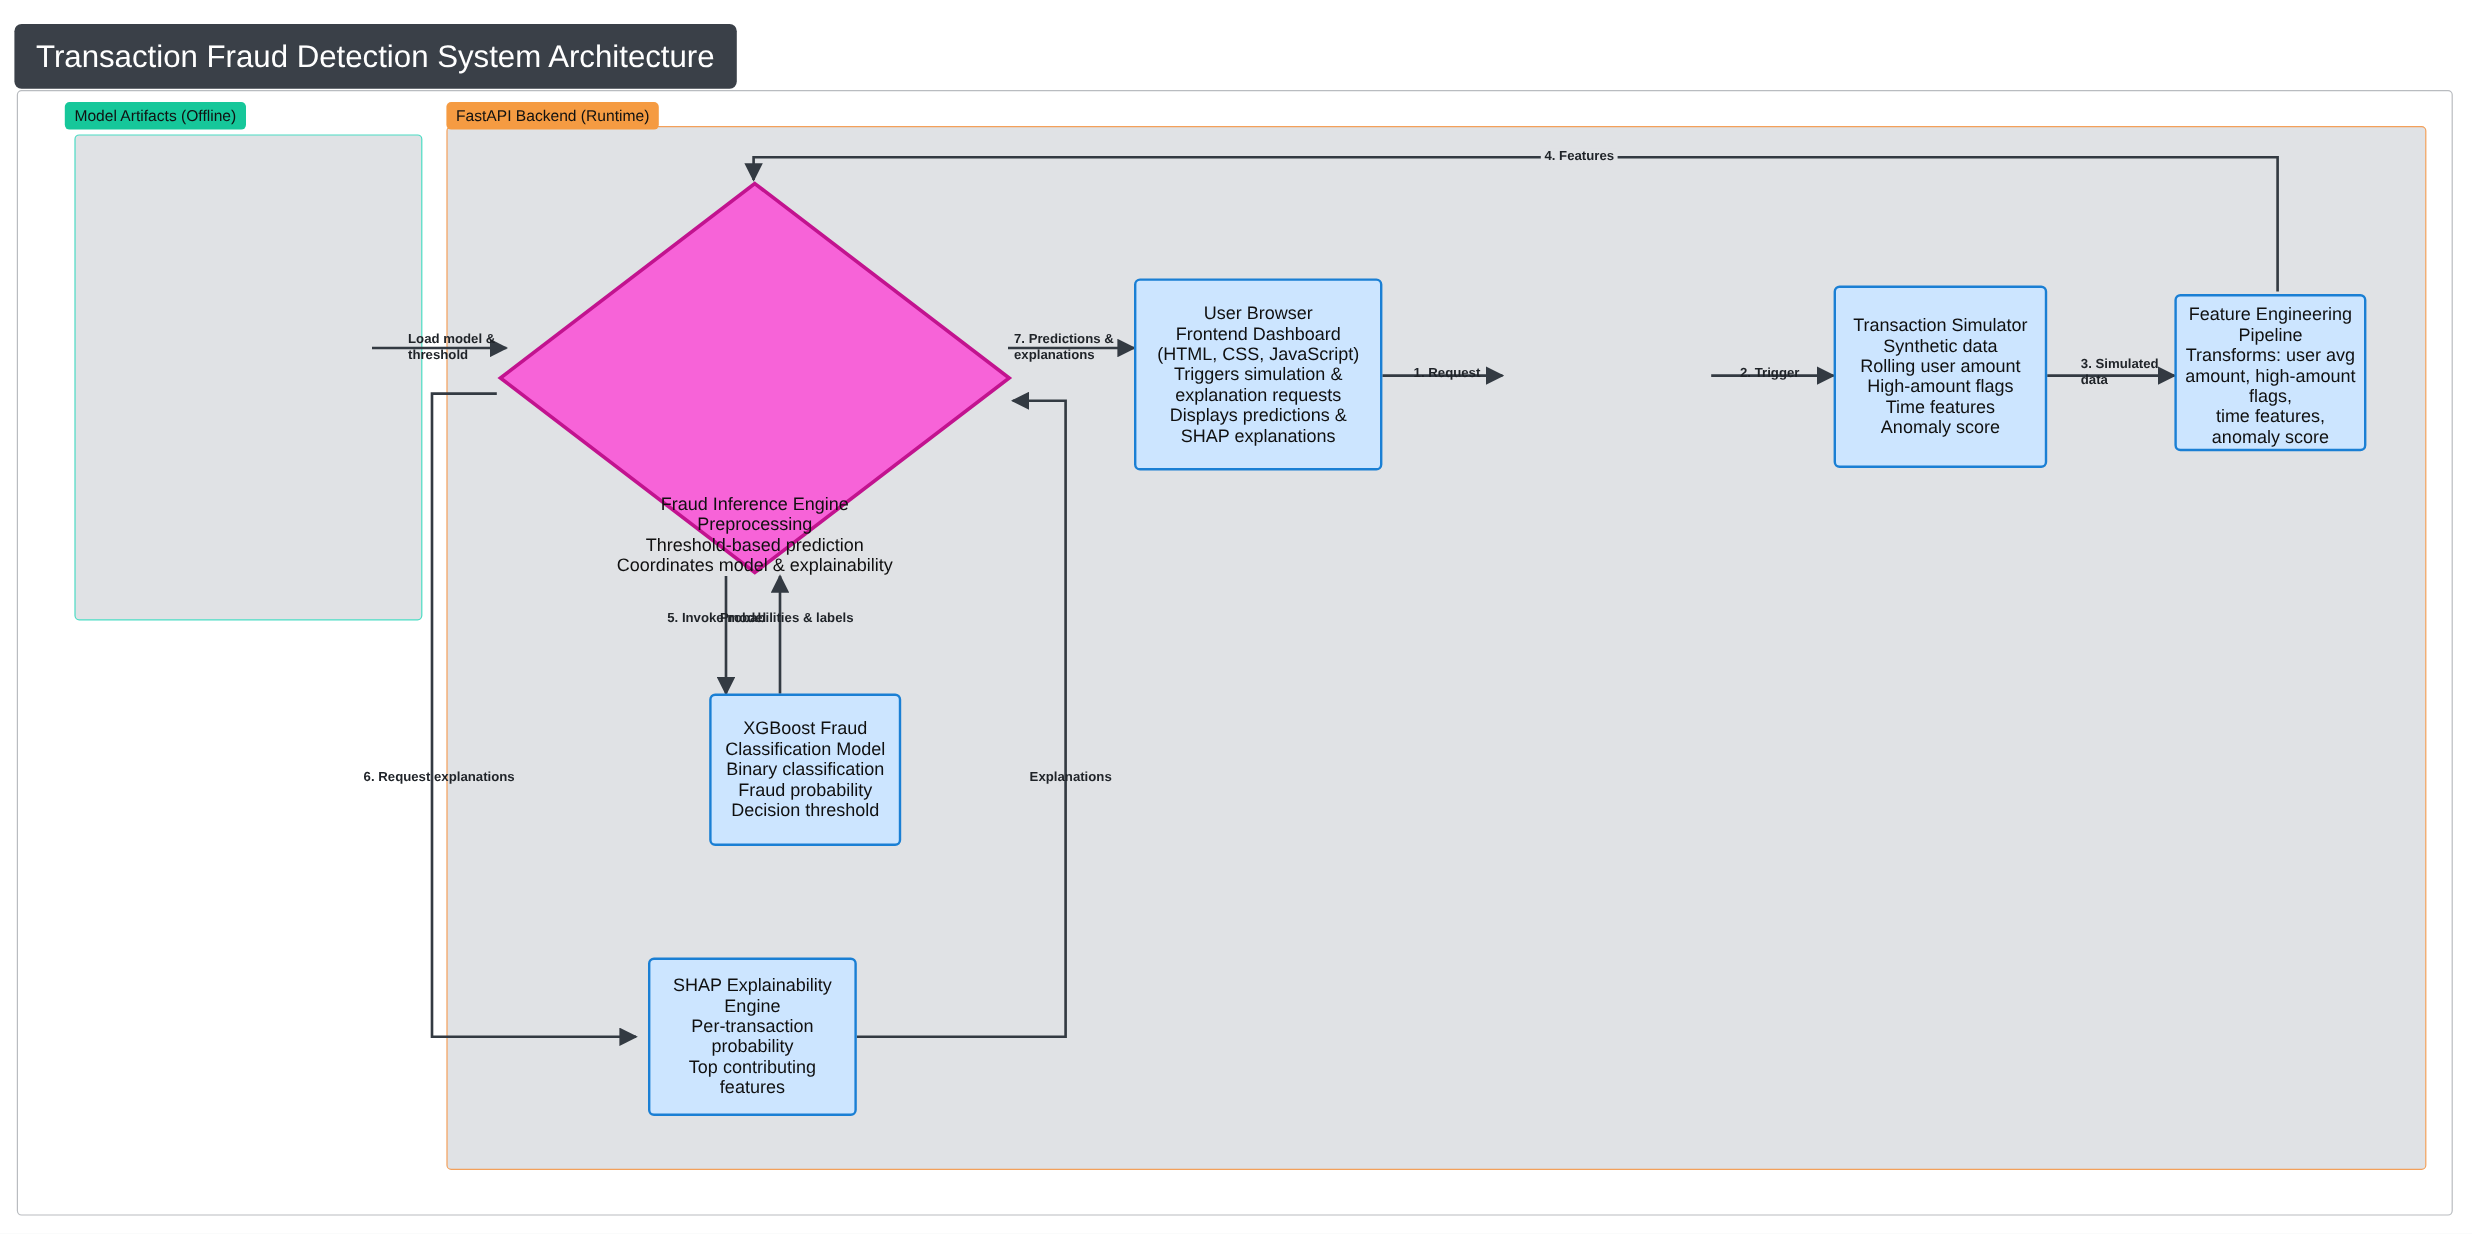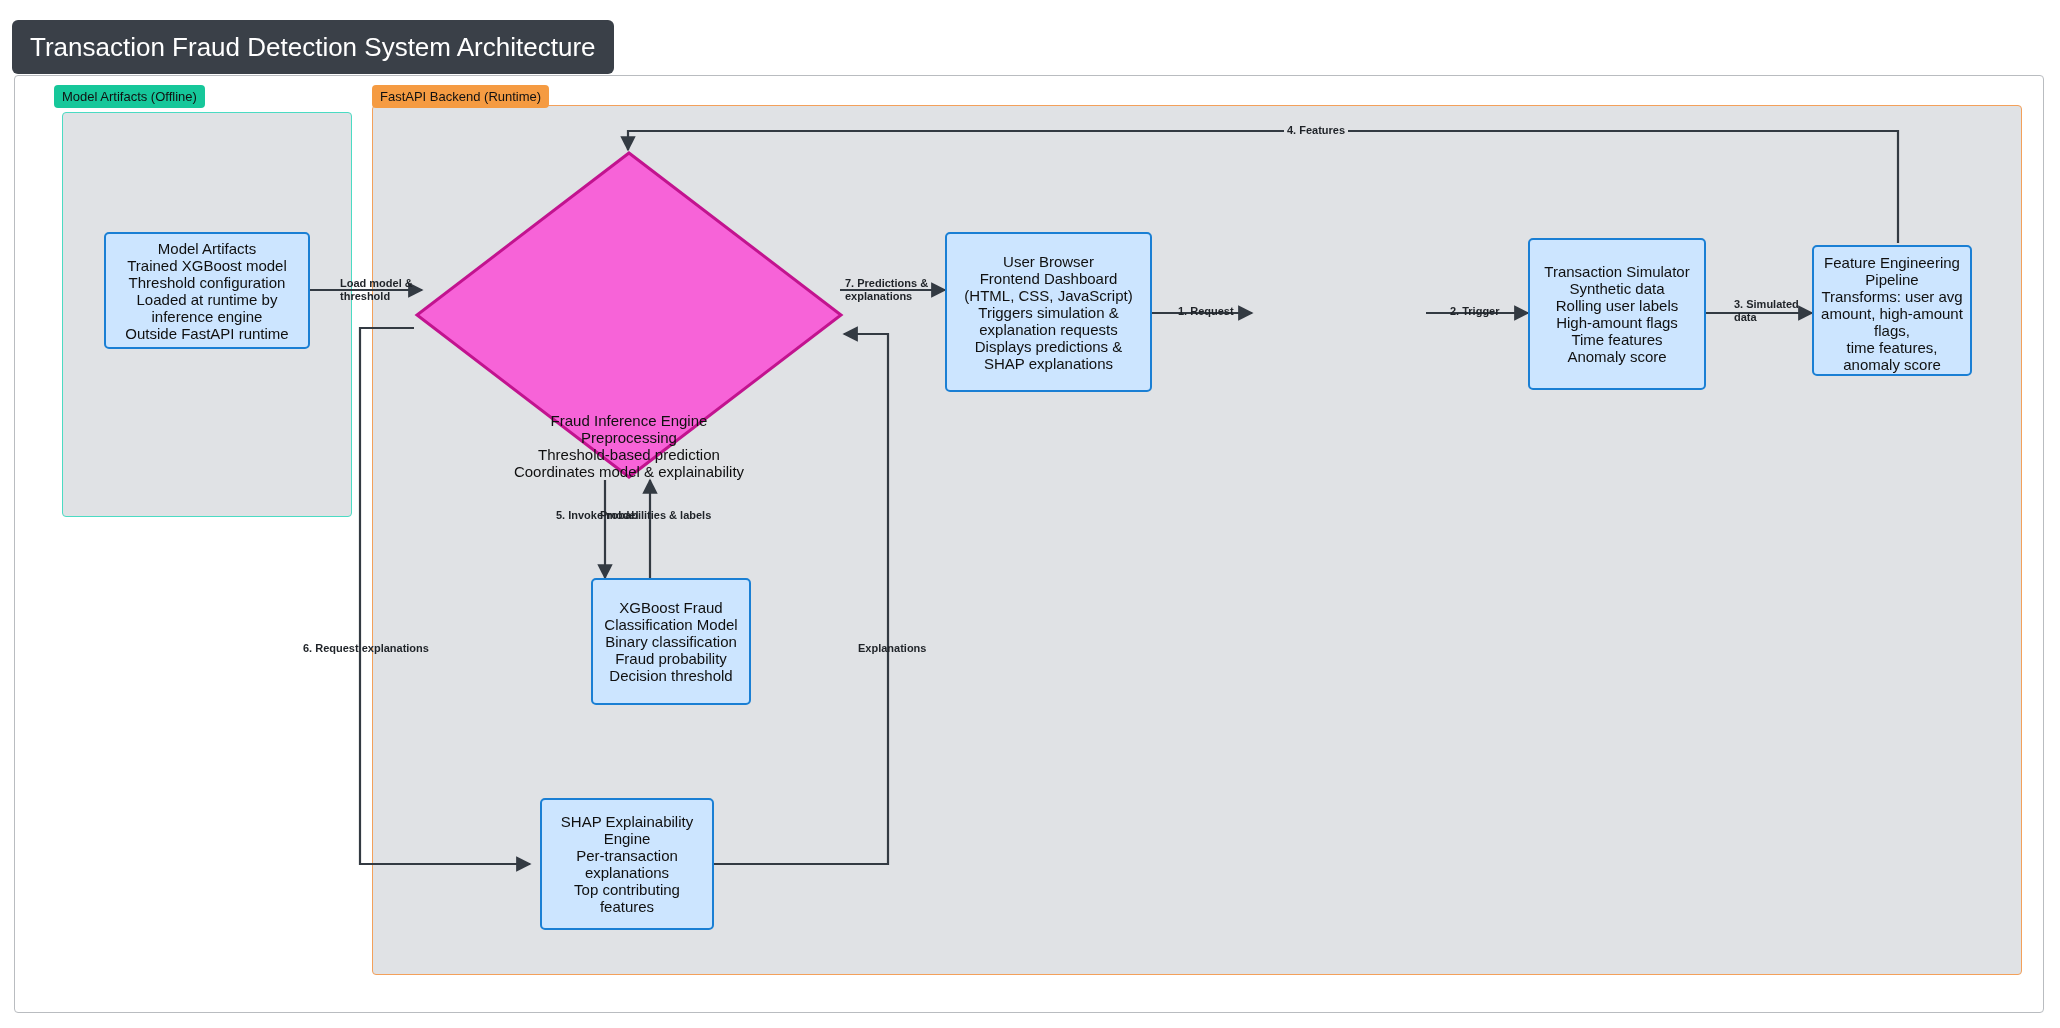--- a/index.html
+++ b/index.html
@@ -130,29 +130,20 @@
   <div class="edge-label" style="left:556px;top:509px;">5. Invoke model</div>
 
   <div class="edge-label" style="left:600px;top:509px;">Probabilities &amp; labels</div>
 
   <div class="edge-label" style="left:303px;top:642px;">6. Request explanations</div>
 
   <div class="edge-label" style="left:858px;top:642px;">Explanations</div>
 
   <div class="edge-label wrap" style="left:845px;top:277px;width:88px;">7. Predictions &amp; explanations</div>
 
-  <div class="node" style="left:104px;top:232px;width:206px;height:117px;">
-    <div class="lines">
-      <div>Model Artifacts</div>
-      <div>Trained XGBoost model</div>
-      <div>Threshold configuration</div>
-      <div>Loaded at runtime by inference engine</div>
-      <div>Outside FastAPI runtime</div>
-    </div>
-  </div>
 
   <div class="diamond-wrap">
     <svg class="diamond-shape" viewBox="0 0 430 330" preserveAspectRatio="none">
       <polygon points="215,3 427,165 215,327 3,165" fill="#f763d8" stroke="#c2138f" stroke-width="3"></polygon>
     </svg>
     <div class="diamond-text">
       <div class="lines" style="width:300px;">
         <div>Fraud Inference Engine</div>
         <div>Preprocessing</div>
         <div>Threshold-based prediction</div>
@@ -168,21 +159,21 @@
       <div>Triggers simulation &amp; explanation requests</div>
       <div>Displays predictions &amp; SHAP explanations</div>
     </div>
   </div>
 
 
   <div class="node" style="left:1528px;top:238px;width:178px;height:152px;">
     <div class="lines">
       <div>Transaction Simulator</div>
       <div>Synthetic data</div>
-      <div>Rolling user labels</div>
+      <div>Rolling user amount</div>
       <div>High-amount flags</div>
       <div>Time features</div>
       <div>Anomaly score</div>
     </div>
   </div>
 
   <div class="node node-overflow" style="left:1812px;top:245px;width:160px;height:131px;">
     <div class="lines" style="width:156px;margin-top:6px;">
       <div>Feature Engineering Pipeline</div>
       <div>Transforms: user avg amount, high-amount flags,</div>
@@ -195,18 +186,18 @@
       <div>XGBoost Fraud Classification Model</div>
       <div>Binary classification</div>
       <div>Fraud probability</div>
       <div>Decision threshold</div>
     </div>
   </div>
 
   <div class="node" style="left:540px;top:798px;width:174px;height:132px;">
     <div class="lines" style="width:172px;">
       <div>SHAP Explainability Engine</div>
-      <div>Per-transaction explanations</div>
+      <div>Per-transaction probability</div>
       <div>Top contributing features</div>
     </div>
   </div>
 
 </div>
 
 </body></html>

